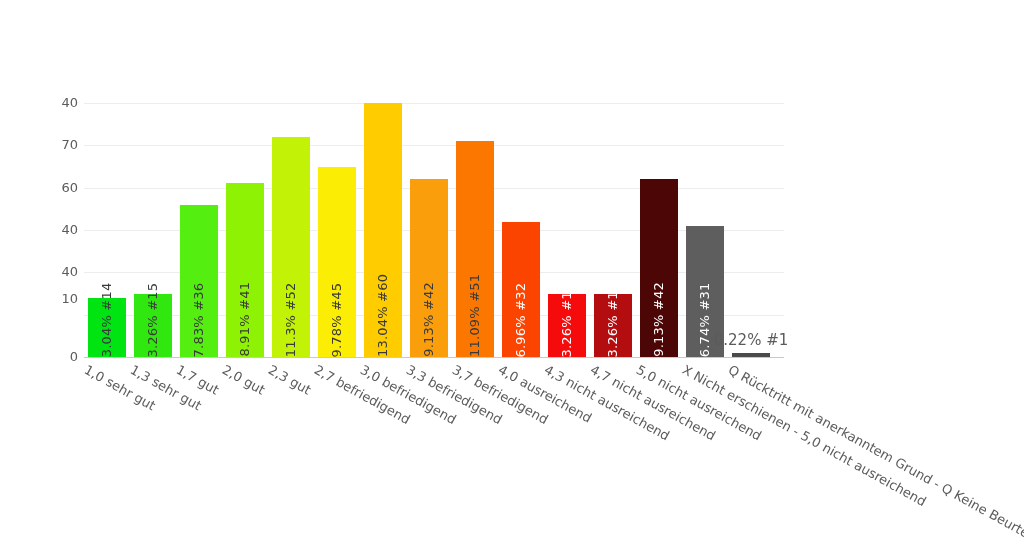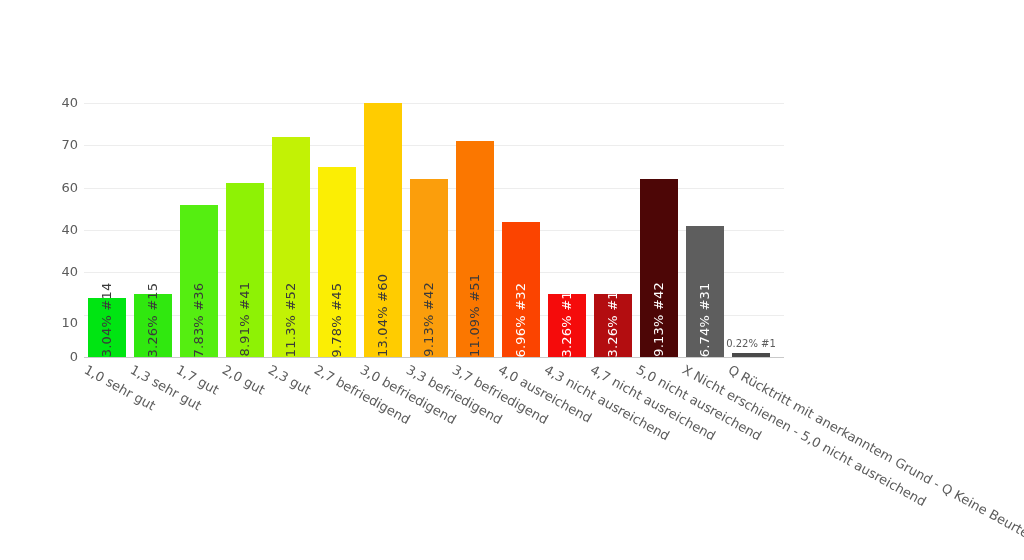--- a/index.html
+++ b/index.html
@@ -95,21 +95,21 @@
     letter-spacing: 0.2px;
   }
   .bar-label.inside-dark { color: #3a3a3a; }
   .bar-label.inside-light { color: #ffffff; }
 
   .bar-label-outside {
     position: absolute;
     bottom: 6px;
     left: 50%;
     transform: translateX(-50%);
-    font-size: 10px;
+    font-size: 15px;
     color: #5b5b5b;
     white-space: nowrap;
   }
 
   
   .x-labels {
     position: absolute;
     left: 84px;
     top: 362px;
     width: 940px;
@@ -126,21 +126,21 @@
     line-height: 15px;
   }
 </style>
 </head>
 <body>
 
 <div id="chart-root">
 
   <div class="y-axis" id="y-axis">
       <div class="y-tick-label" style="top: 350px;">0</div>
-      <div class="y-tick-label" style="top: 316px;">10</div>
+      <div class="y-tick-label" style="top: 292px;">10</div>
       <div class="y-tick-label" style="top: 265.333px;">40</div>
       <div class="y-tick-label" style="top: 223px;">40</div>
       <div class="y-tick-label" style="top: 180.667px;">60</div>
       <div class="y-tick-label" style="top: 138.333px;">70</div>
       <div class="y-tick-label" style="top: 96px;">40</div>
     </div>
 
   <div class="plot-area" id="plot-area">
       <div class="gridline" style="top: 254px;"></div>
       <div class="gridline" style="top: 211.667px;"></div>

